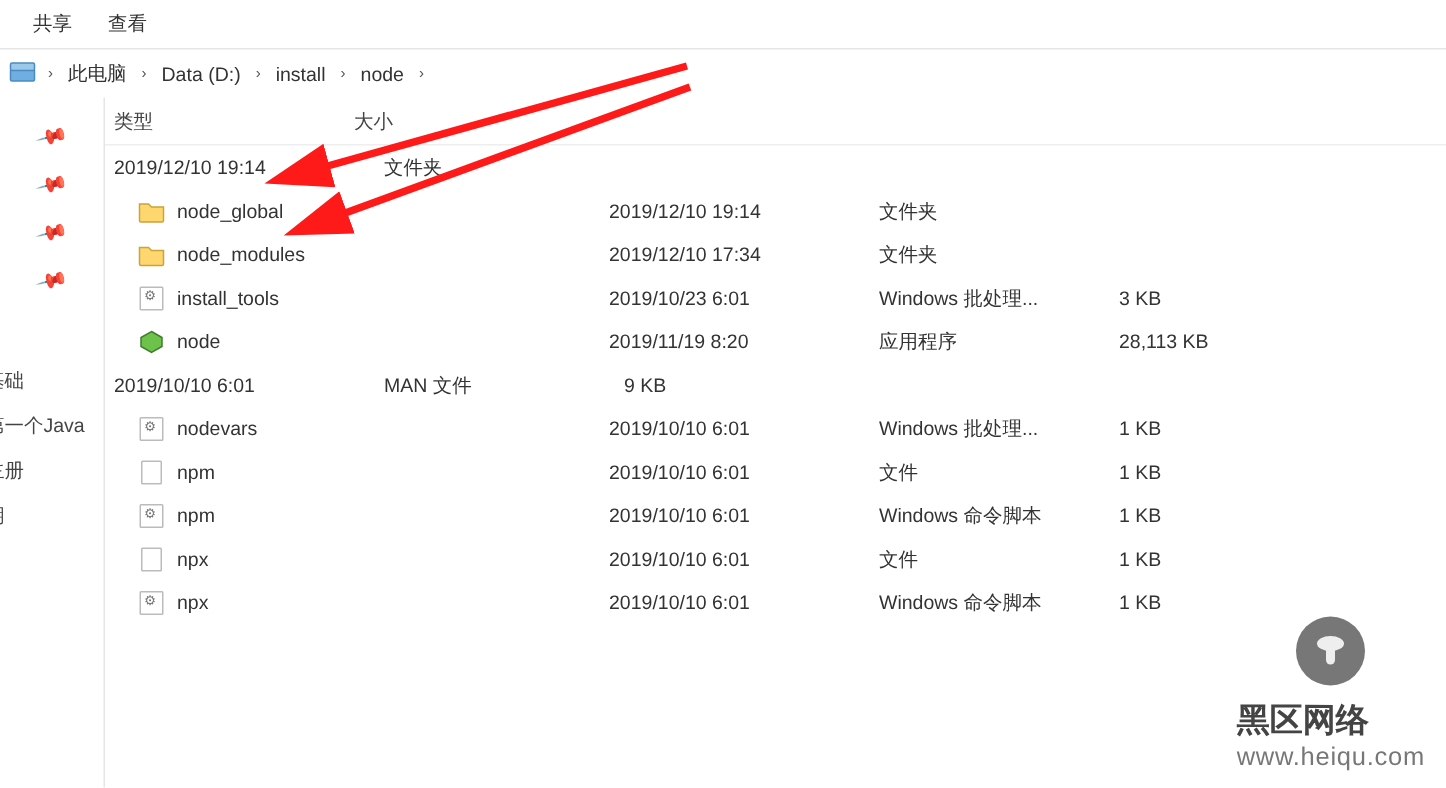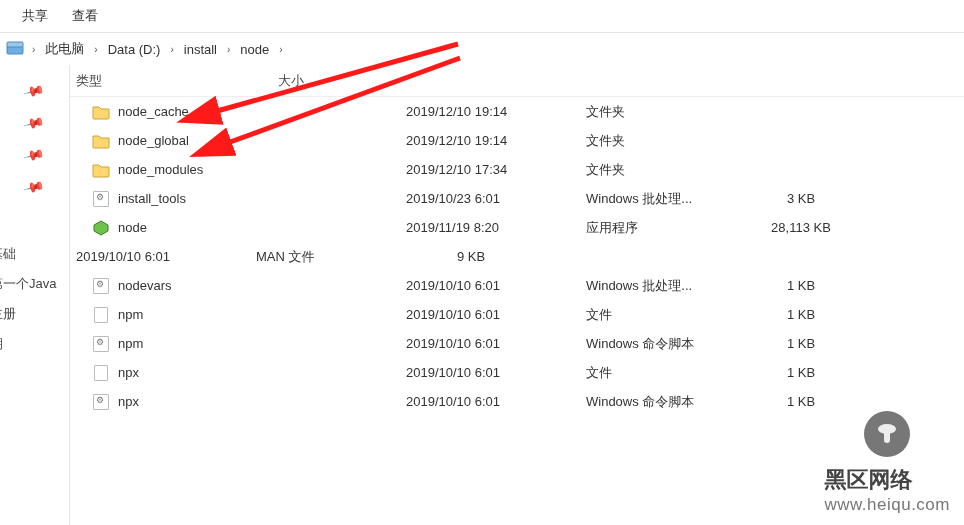--- a/index.html
+++ b/index.html
@@ -65,21 +65,21 @@
     display:flex;
     height:32px;
     align-items:center;
     color:#444;
     border-bottom: 1px solid #eee;
     padding: 0 6px;
   }
   .col-name { width:330px; padding-left:16px; position:relative;}
   .col-date { width:180px; }
   .col-type { width:160px; }
-  .col-size { width:130px; text-align:center; padding-right:20px;}
+  .col-size { width:130px; text-align:left; padding-right:20px;}
   .row {
     display:flex;
     height:29px;
     align-items:center;
     padding: 0 6px;
     color:#333;
   }
   .fname { display:flex; align-items:center; gap:8px; }
   .icon { width:18px; height:18px; display:flex; align-items:center; justify-content:center;}
   .blank-icon { border:1px solid #bbb; background:#fff; width:14px; height:16px; border-radius:1px;}
@@ -156,28 +156,20 @@
     <div class="category" style="top:270px;">期</div>
   </div>
 
   <div class="main">
     <div class="header-row">
       <div class="col-type">类型</div>
       <div class="col-size">大小</div>
     </div>
     <div id="rows">
         <div class="row">
-          <div class="col-name fname">
-            <span class="icon">
-              <svg width="18" height="16" viewBox="0 0 18 16">
-                <path d="M1 3h6l2 2h8v9a1 1 0 0 1-1 1H2a1 1 0 0 1-1-1z" fill="#ffd76e" stroke="#c9a43a"></path>
-              </svg>
-            </span>
-            <span>node_cache</span>
-          </div>
           <div class="col-date">2019/12/10 19:14</div>
           <div class="col-type truncate">文件夹</div>
           <div class="col-size"></div>
         </div>
         <div class="row">
           <div class="col-name fname">
             <span class="icon">
               <svg width="18" height="16" viewBox="0 0 18 16">
                 <path d="M1 3h6l2 2h8v9a1 1 0 0 1-1 1H2a1 1 0 0 1-1-1z" fill="#ffd76e" stroke="#c9a43a"></path>
               </svg>

